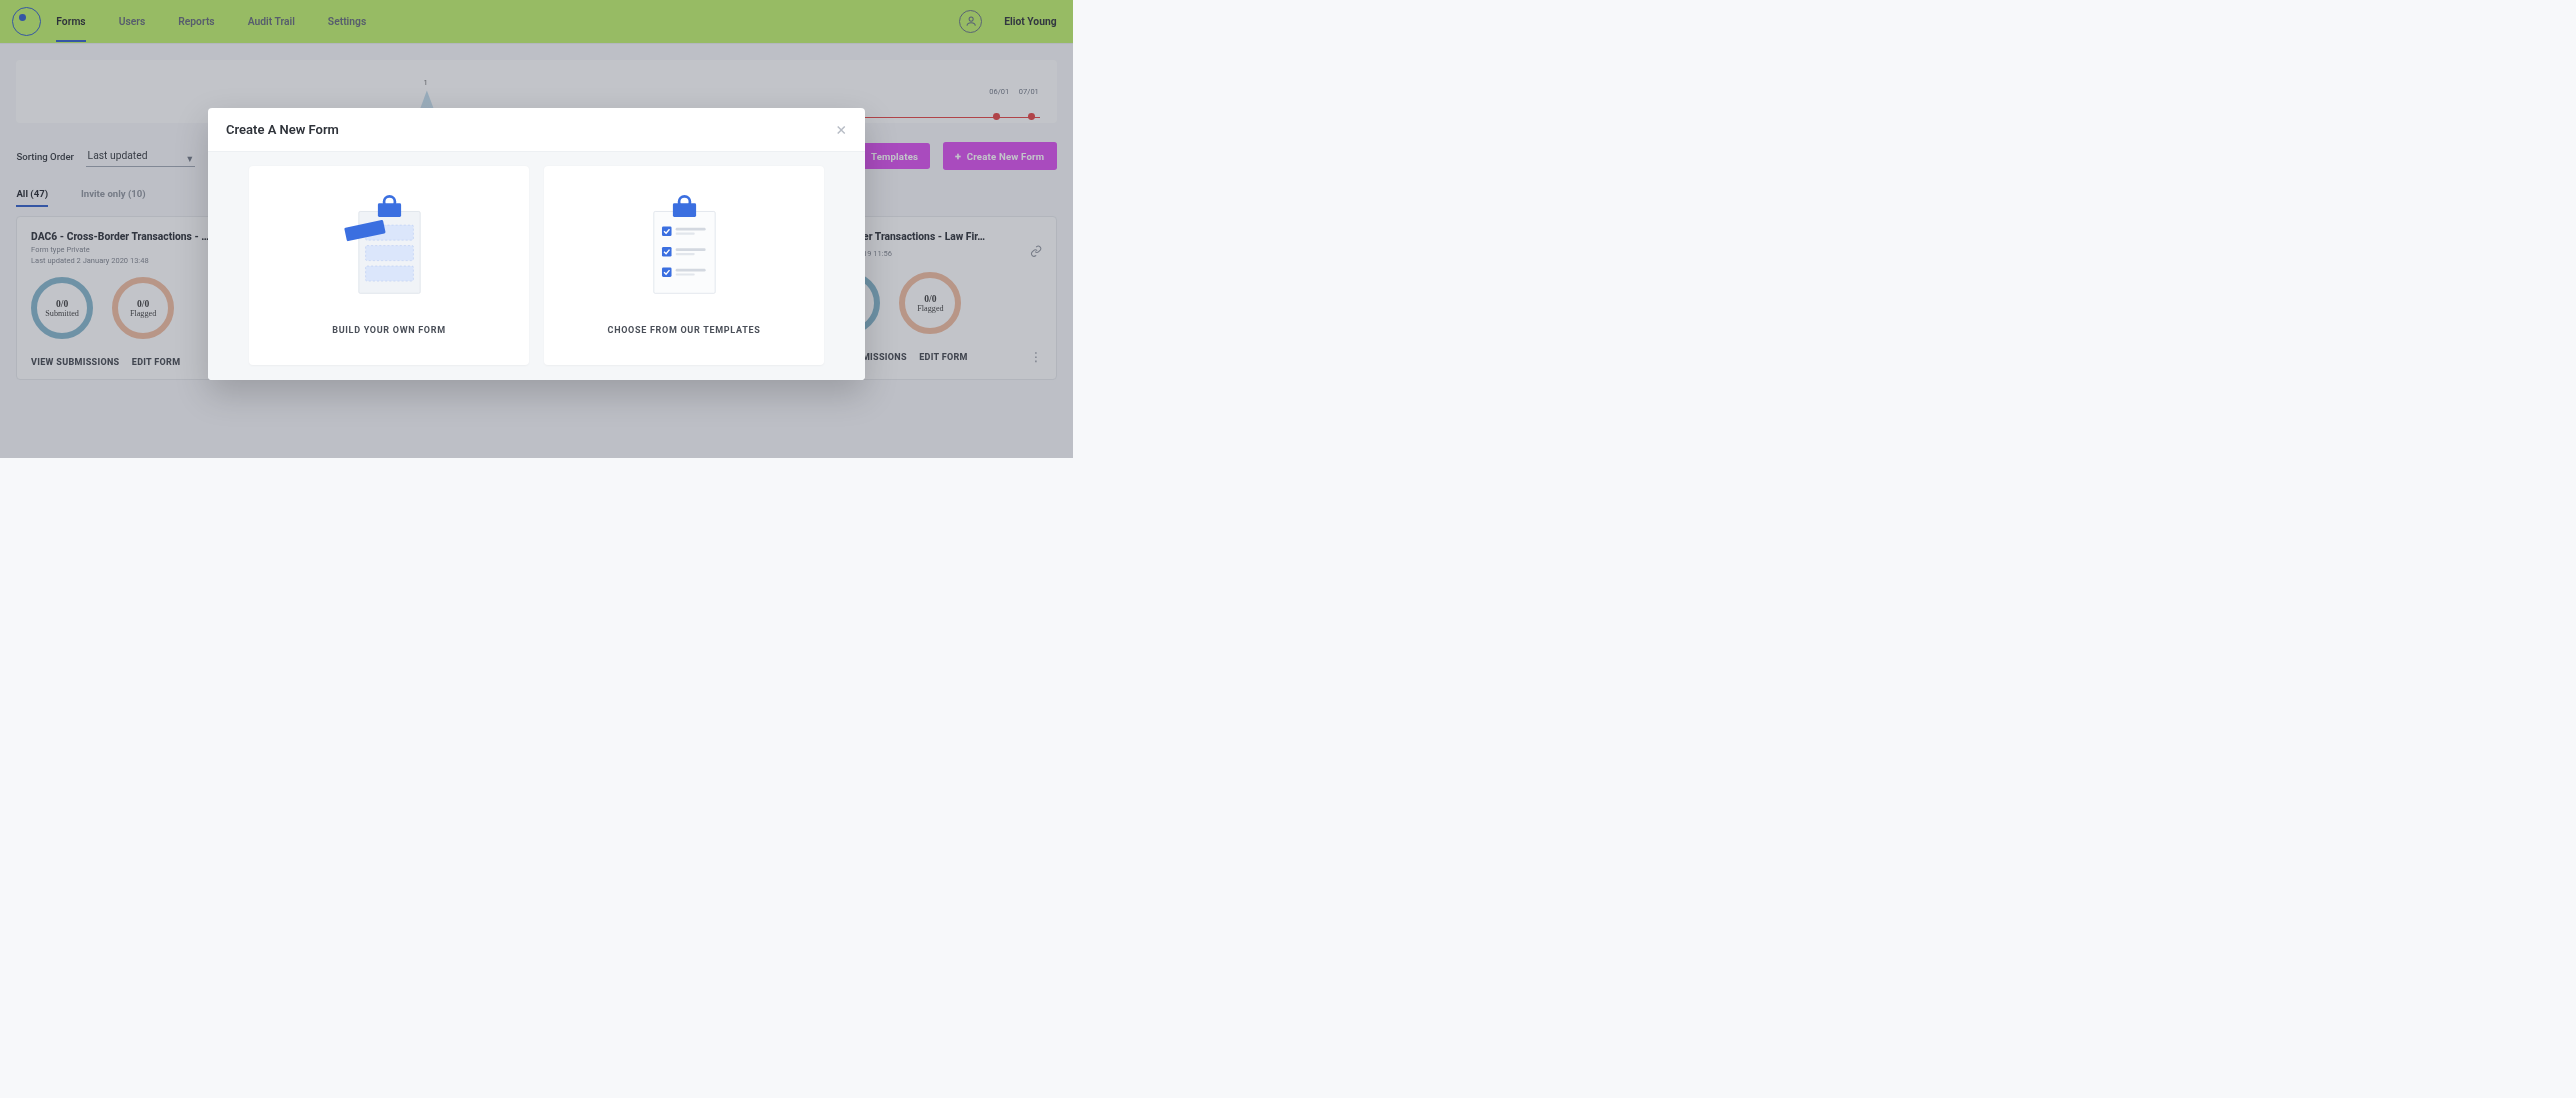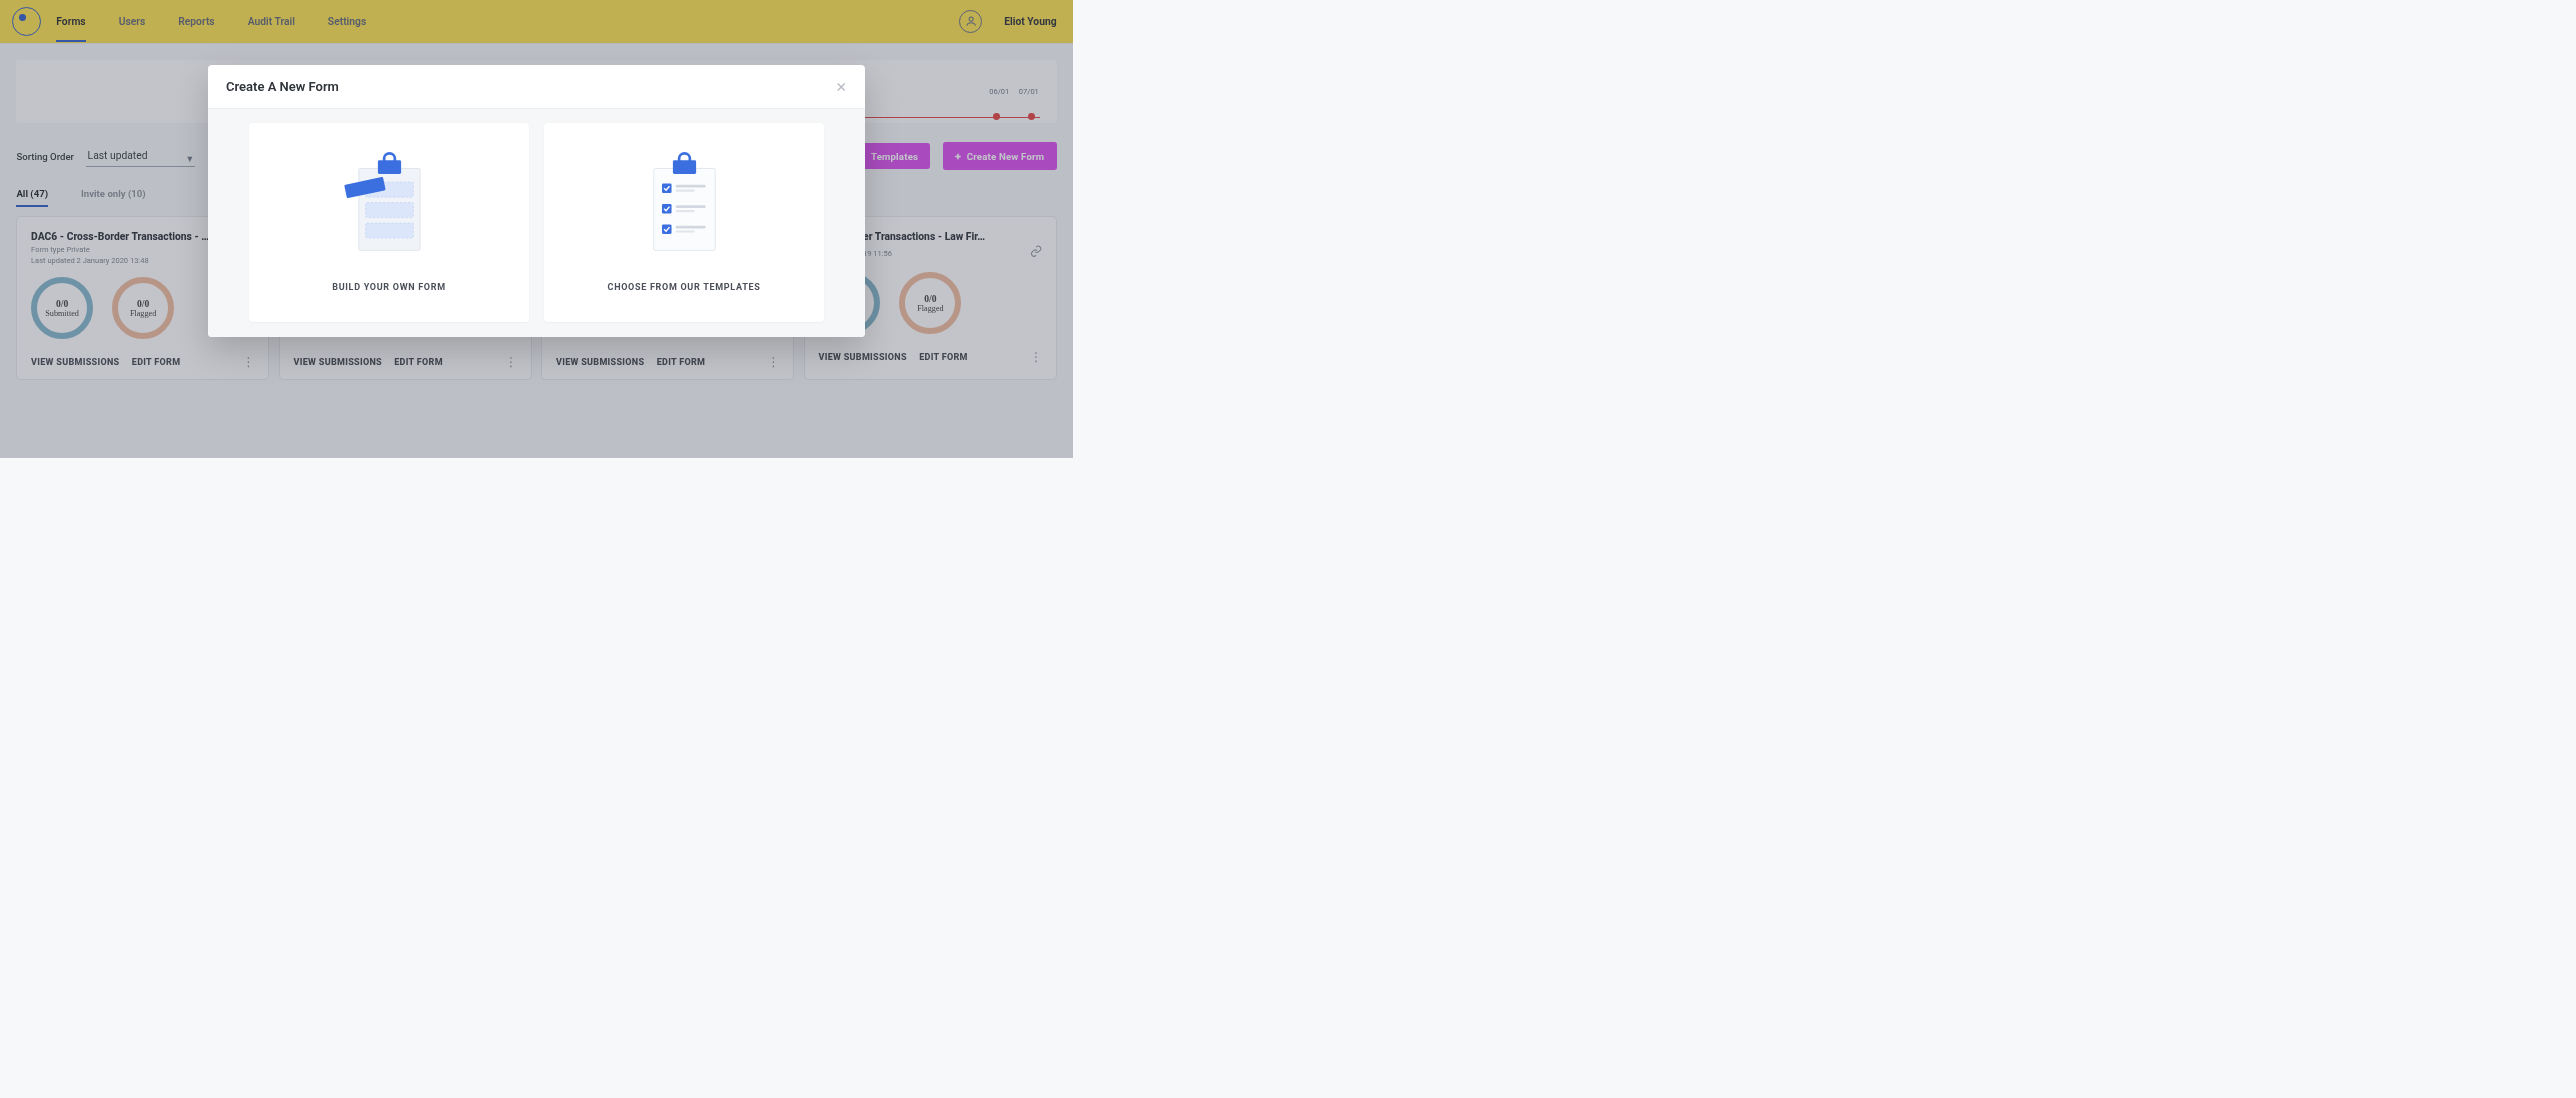--- a/index.html
+++ b/index.html
@@ -12,21 +12,21 @@
     height: 458px;
     position: relative;
   }
 
   
   .topnav {
     height: 44px;
     display: flex;
     align-items: center;
     padding: 0 16.4px 0 12.3px;
-    background: #fde047;
+    background: #bef264;
     border-bottom: 0.7px solid #e9ebef;
   }
   .logo {
     width: 29px; height: 29px;
     border: 1.4px solid #2756c6;
     border-radius: 50%;
     position: relative;
     margin-right: 15px;
   }
   .logo::before {
@@ -129,21 +129,21 @@
   }
   .card-action {
     font-size: 9px; font-weight: 800; color: #3b3f47; letter-spacing: 0.3px; cursor: pointer;
   }
   .kebab { margin-left: auto; color: #8a8f99; font-size: 12.3px; cursor: pointer; }
 
   
   .backdrop {
     position: absolute; inset: 0; background: rgba(80,86,100,.35);
     display: flex; align-items: flex-start; justify-content: center;
-    padding-top: 65px;
+    padding-top: 108px;
   }
   .modal {
     width: 657px; background: #fff; border-radius: 4.1px; overflow: hidden;
     box-shadow: 0 13.7px 34px rgba(0,0,0,.18);
   }
   .modal-head {
     padding: 13.7px 18px; display: flex; align-items: center;
     border-bottom: 0.7px solid #edf0f3;
   }
   .modal-title { font-size: 13px; font-weight: 600; color: #2f333a; }

